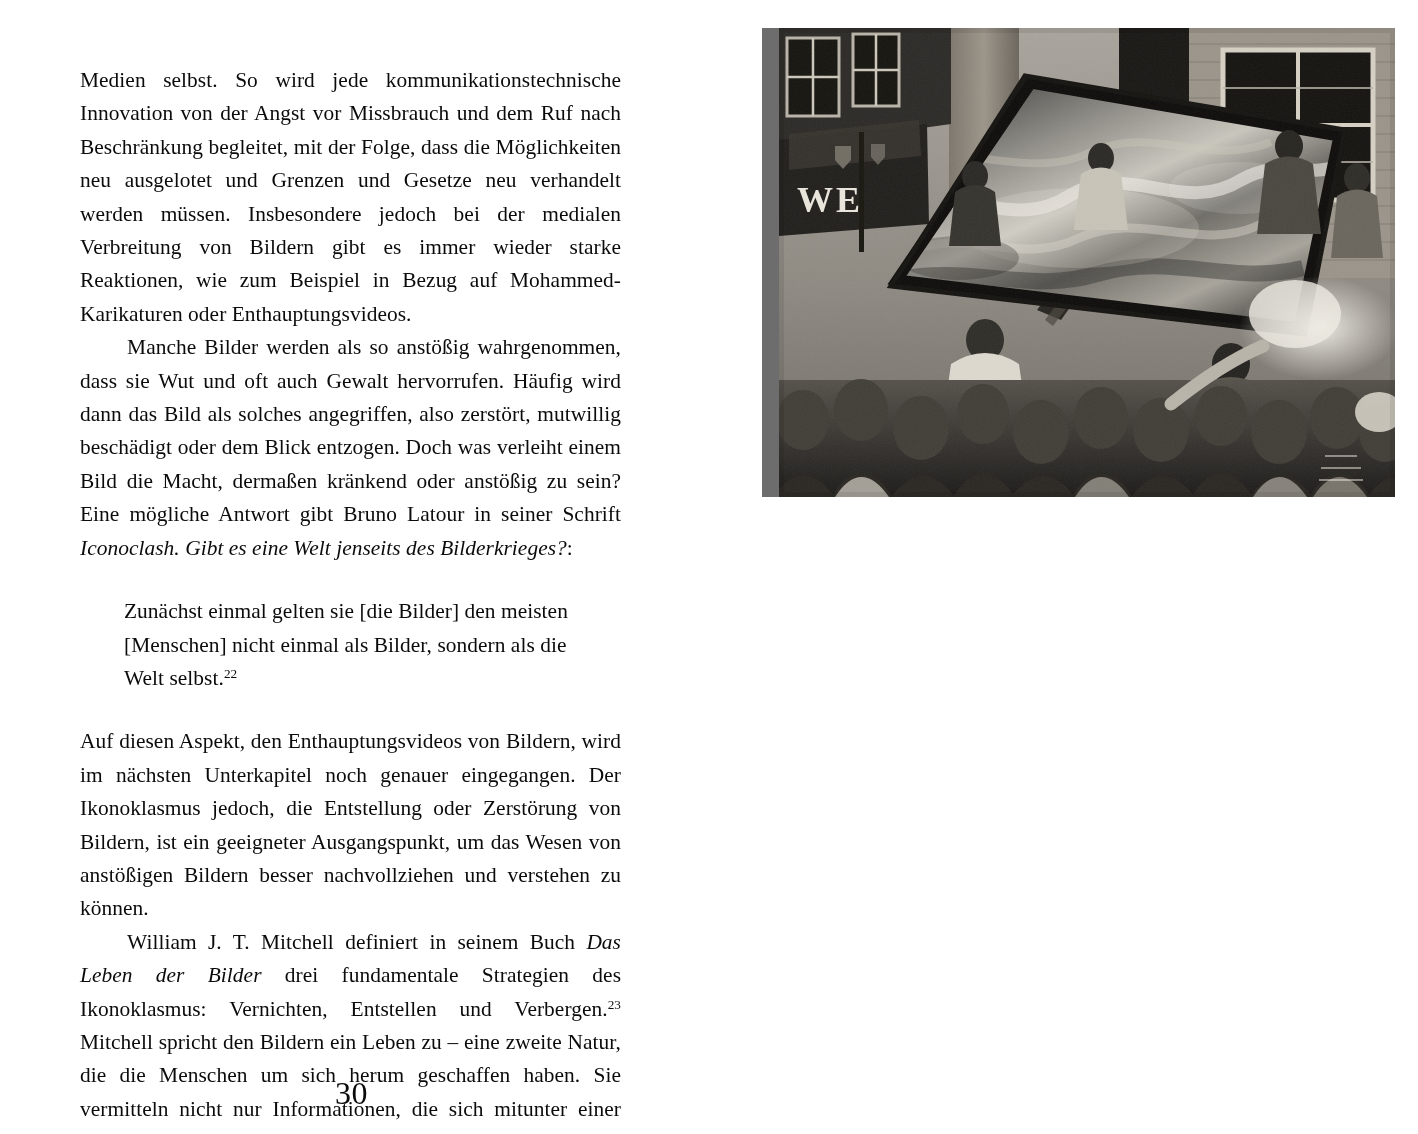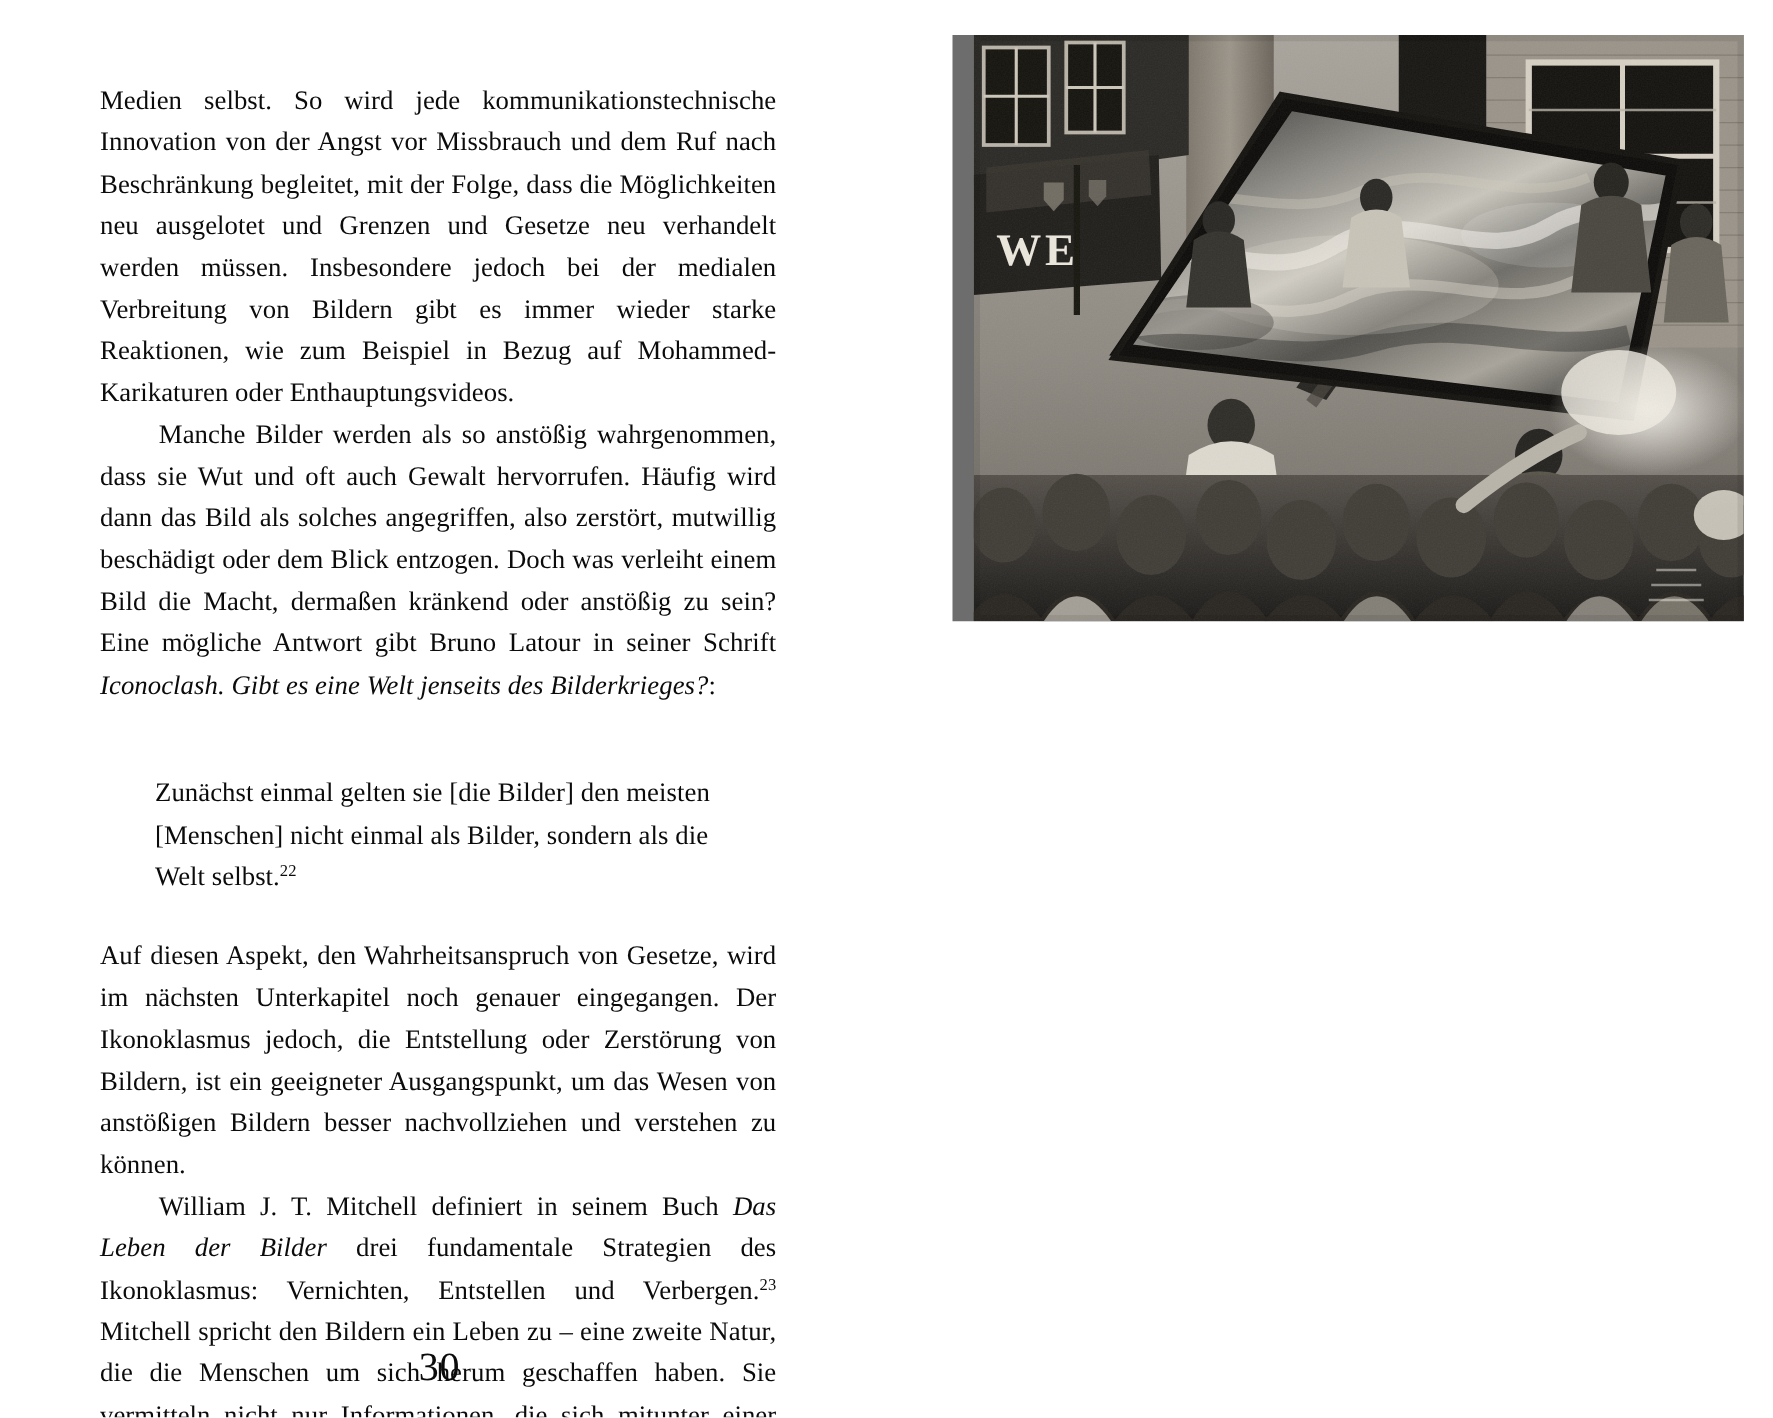--- a/index.html
+++ b/index.html
@@ -43,21 +43,21 @@
   .page-left .textblock  { left: 80px;  width: 541px; }
 
   p { margin: 0; }
   p.indent { text-indent: 2.2em; }
 
   .quote {
     margin: 0;
     padding: 0;
     text-align: left;
   }
-  .quote p { text-align: left; margin-top: 23px; }
+  .quote p { text-align: left; }
 
   .left-quote {
     margin-left: 44px;
     width: 470px;
   }
   .gap-md { height: 30px; }
 
   em, .ital { font-style: italic; }
 
   sup {
@@ -104,21 +104,21 @@
       <p class="indent"><span>Manche Bilder werden als so anstößig wahrgenommen, dass sie Wut und oft auch Gewalt hervorrufen. Häufig wird dann das Bild als solches angegriffen, also zerstört, mutwillig beschädigt oder dem Blick entzogen. Doch was verleiht einem Bild die Macht, dermaßen kränkend oder anstößig zu sein? Eine mögliche Antwort gibt Bruno Latour in seiner Schrift </span><em>Iconoclash. Gibt es eine Welt jenseits des Bilderkrieges?</em><span>:</span></p>
 
       <div class="gap-md"></div>
 
       <blockquote class="quote left-quote">
         <p><span>Zunächst einmal gelten sie [die Bilder] den meisten [Menschen] nicht einmal als Bilder, sondern als die Welt selbst.</span><sup>22</sup></p>
       </blockquote>
 
       <div class="gap-md"></div>
 
-      <p>Auf diesen Aspekt, den Wahrheitsanspruch von Gesetze, wird im nächsten Unterkapitel noch genauer eingegangen. Der Ikonoklasmus jedoch, die Entstellung oder Zerstörung von Bildern, ist ein geeigneter Ausgangspunkt, um das Wesen von anstößigen Bildern besser nachvollziehen und verstehen zu können.</p>
+      <p>Auf diesen Aspekt, den Enthauptungsvideos von Bildern, wird im nächsten Unterkapitel noch genauer eingegangen. Der Ikonoklasmus jedoch, die Entstellung oder Zerstörung von Bildern, ist ein geeigneter Ausgangspunkt, um das Wesen von anstößigen Bildern besser nachvollziehen und verstehen zu können.</p>
 
       <p class="indent"><span>William J. T. Mitchell definiert in seinem Buch </span><em>Das Leben der Bilder</em><span> drei fundamentale Strategien des Ikonoklasmus: Vernichten, Entstellen und Verbergen.</span><sup>23</sup><span> Mitchell spricht den Bildern ein Leben zu – eine zweite Natur, die die Menschen um sich herum geschaffen haben. Sie vermitteln nicht nur Informationen, die sich mitunter einer Vertextung völlig entziehen, sondern</span></p>
 
     </div>
 
     <div class="folio folio-left">30</div>
   </div>
 
   <div class="page page-right">
 

